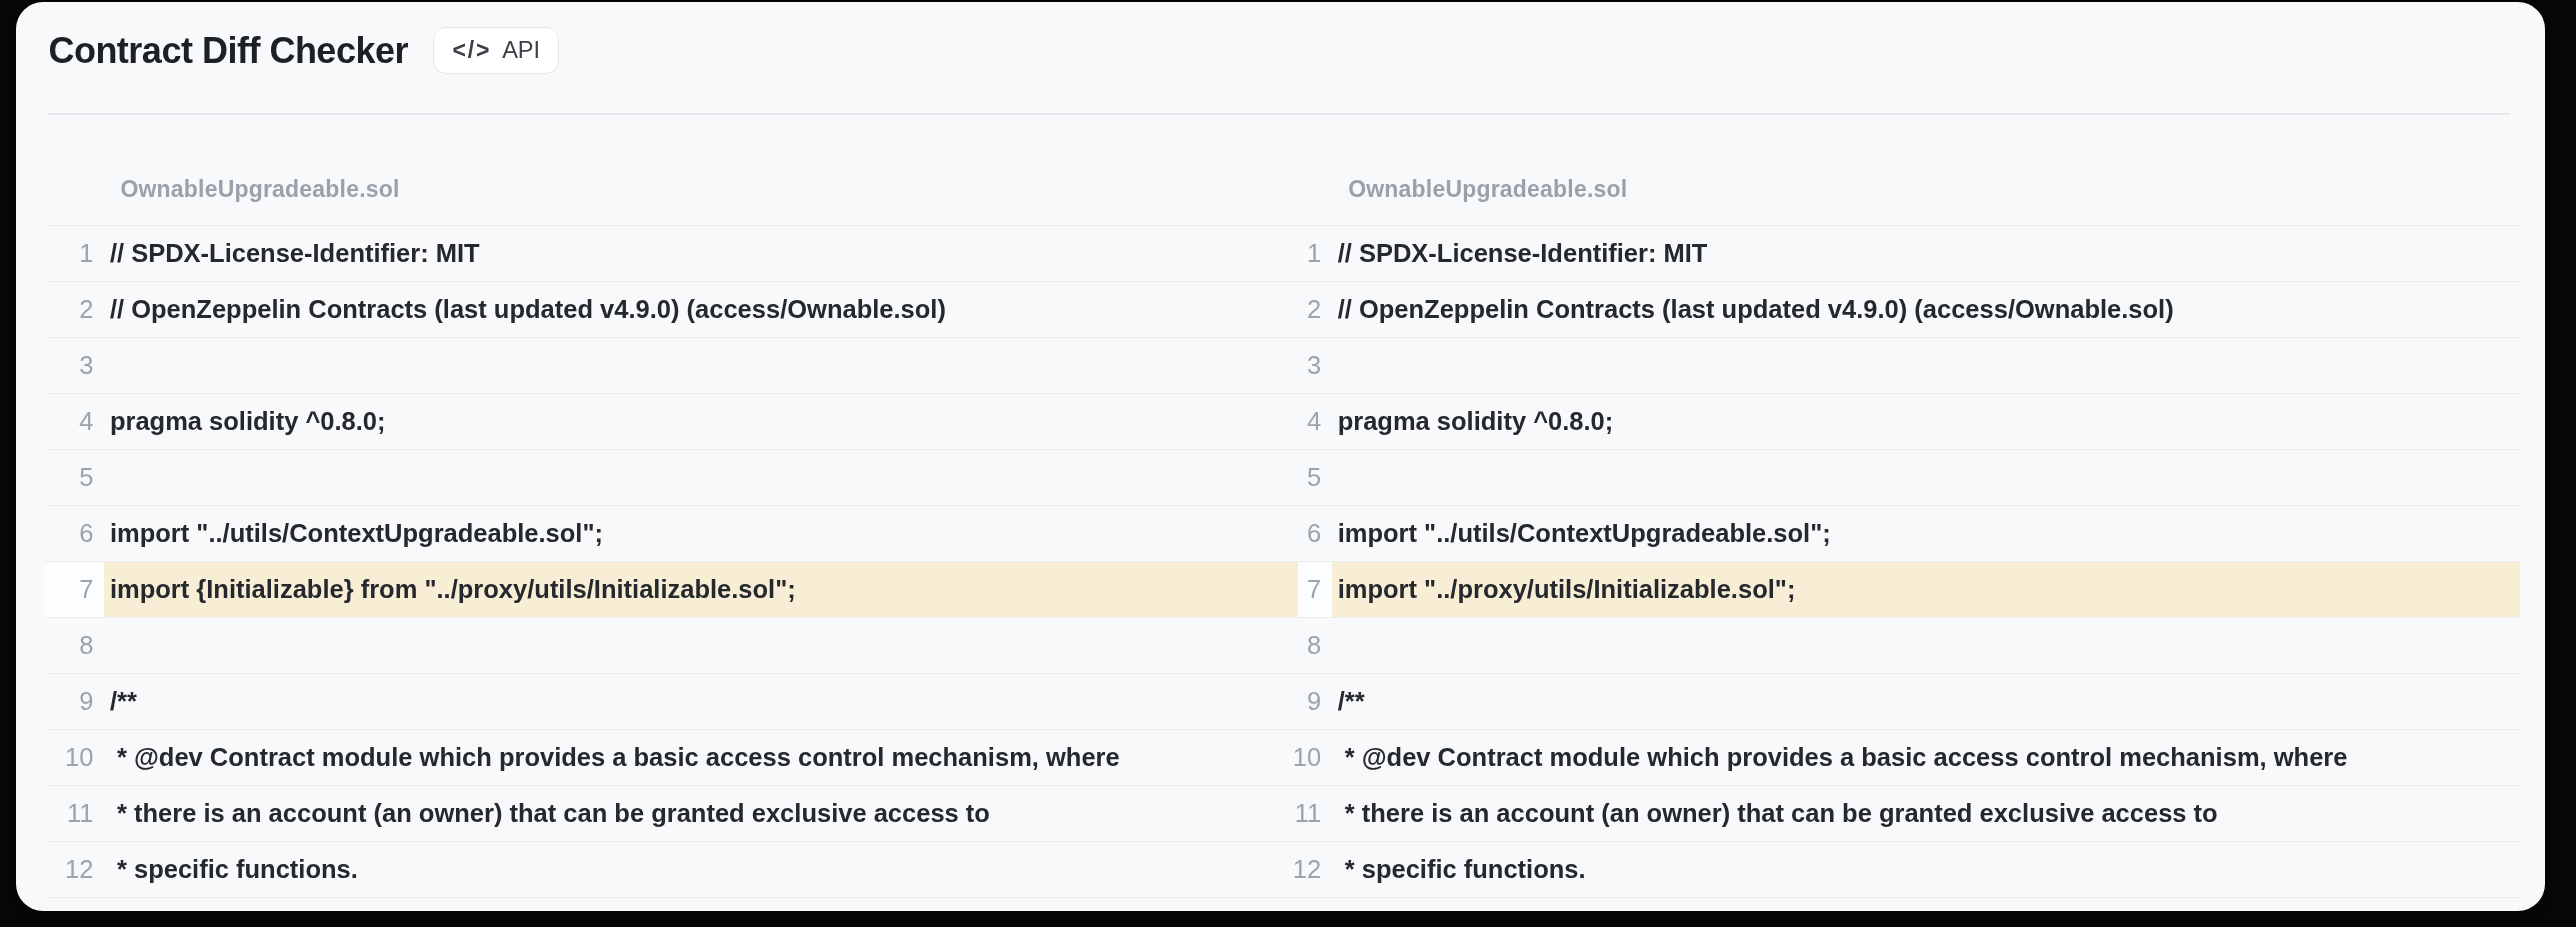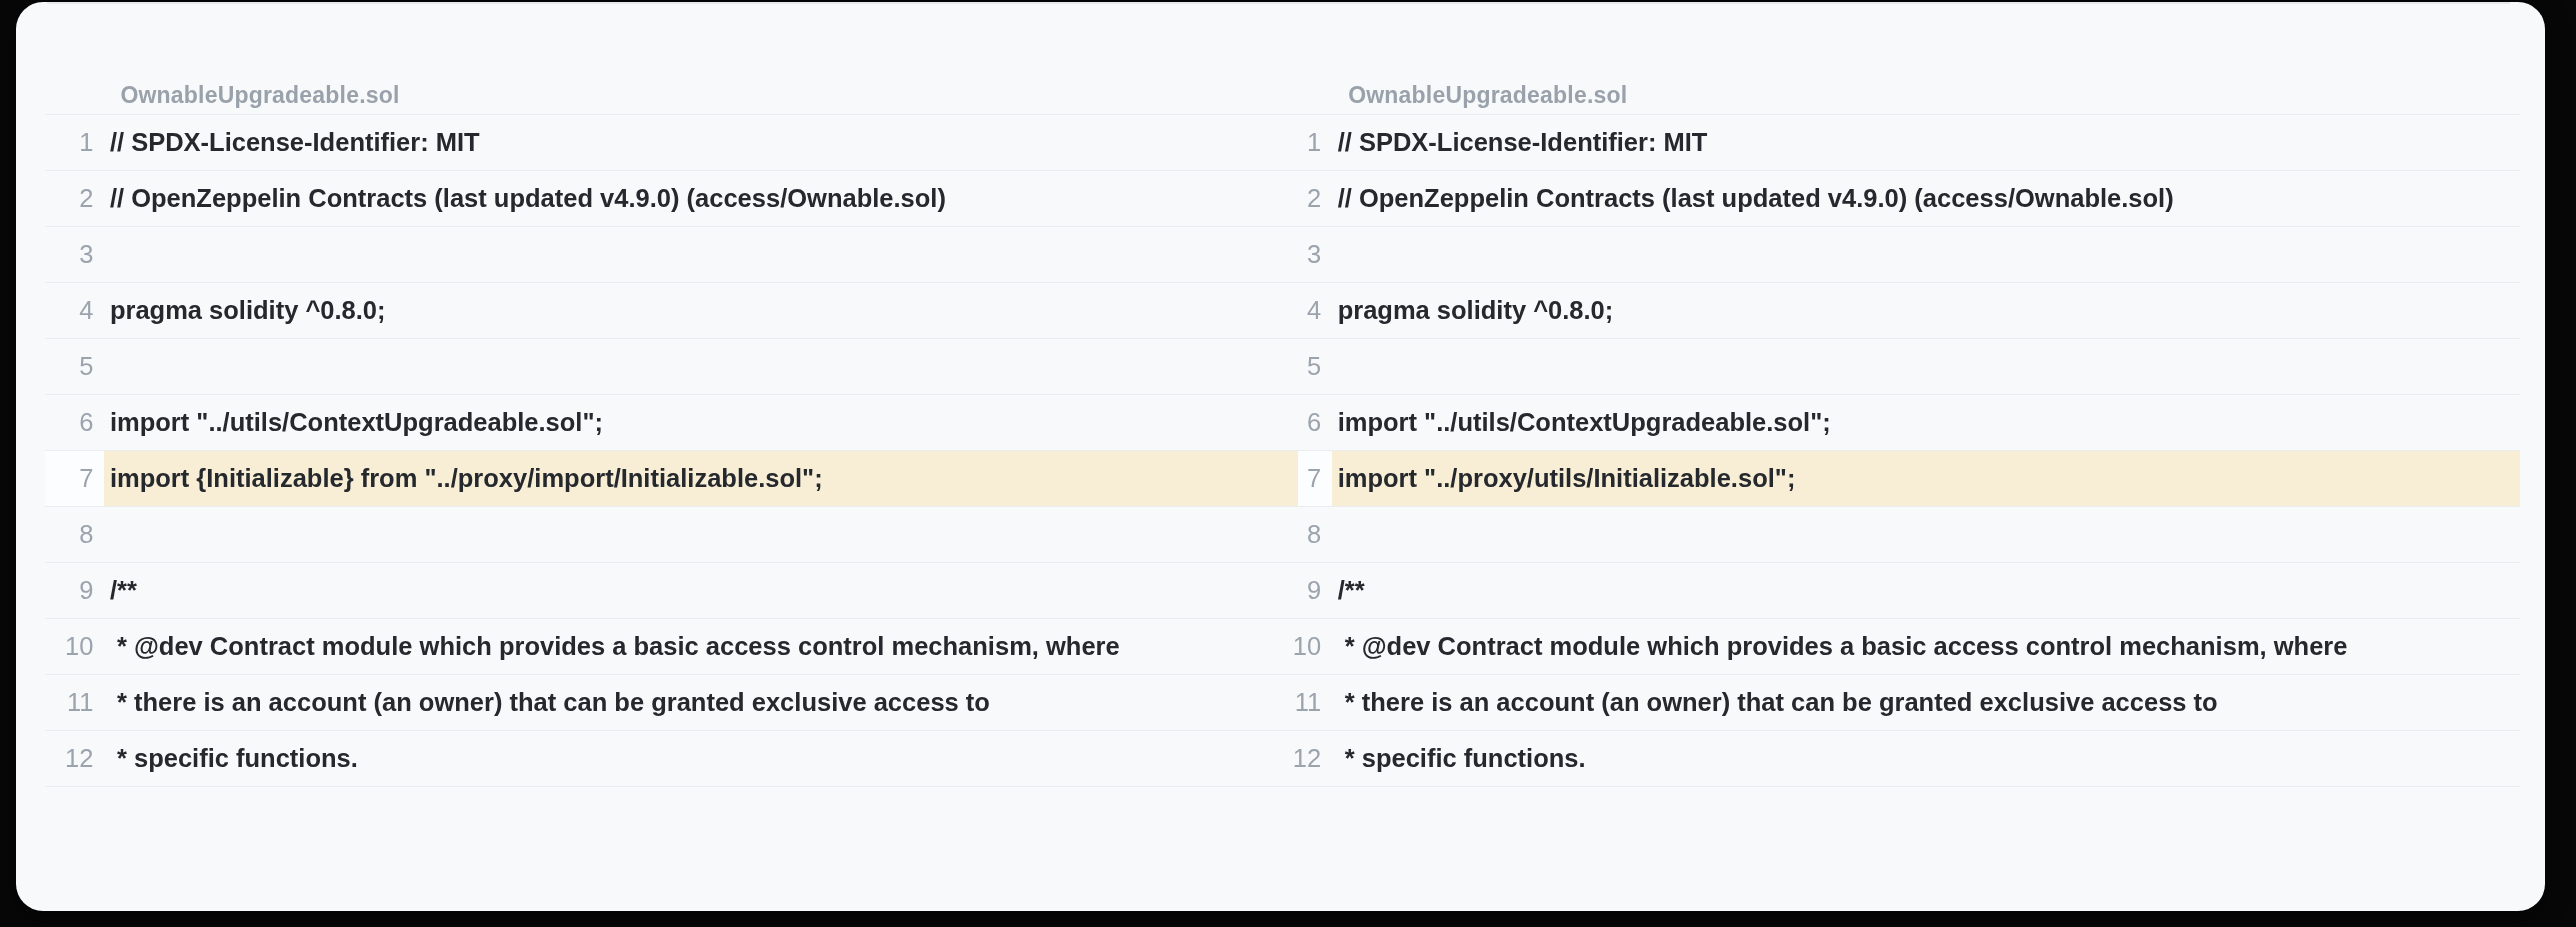--- a/index.html
+++ b/index.html
@@ -69,21 +69,21 @@
   .diff-container {
     display:flex;
     margin:0 25.5px 0 29px;
   }
   .panel-left  { width:1253px; }
   .panel-right { width:1222px; }
   .filename-row {
     height:111px;
     border-bottom:1.8px solid var(--row-divider);
     display:flex; align-items:flex-end;
-    padding-bottom:5px;
+    padding-bottom:22px;
   }
   .panel-left  .filename-row { padding-left:75px; }
   .panel-right .filename-row { padding-left:50px; }
   .filename {
     font-size:23px; font-weight:bold;
     color:var(--filename-text);
     letter-spacing:0.2px;
   }
   .code-row {
     height:56px;
@@ -109,20 +109,27 @@
     font-weight:bold;
   }
   .code-row.highlight .code-text { background:var(--diff-highlight); }
   .code-row.highlight .gutter    { background:#fcfdfe; }
 </style>
 </head>
 <body>
 
 <div class="window">
 
+  <div class="app-header">
+    <h1 class="page-title">Contract Diff Checker</h1>
+    <div class="api-badge">
+      <span class="code-icon">&lt;/&gt;</span>
+      <span class="api-badge-label">API</span>
+    </div>
+  </div>
 
   <div class="header-divider"></div>
 
   <div class="diff-container">
 
     <div class="panel panel-left">
       <div class="filename-row">
         <span class="filename">OwnableUpgradeable.sol</span>
       </div>
       <div class="code-rows">
@@ -151,21 +158,21 @@
     <span class="code-text"></span>
   </div>
 
   <div class="code-row">
     <span class="gutter">6</span>
     <span class="code-text">import "../utils/ContextUpgradeable.sol";</span>
   </div>
 
   <div class="code-row highlight">
     <span class="gutter">7</span>
-    <span class="code-text">import {Initializable} from "../proxy/import/Initializable.sol";</span>
+    <span class="code-text">import {Initializable} from "../proxy/utils/Initializable.sol";</span>
   </div>
 
   <div class="code-row">
     <span class="gutter">8</span>
     <span class="code-text"></span>
   </div>
 
   <div class="code-row">
     <span class="gutter">9</span>
     <span class="code-text">/**</span>

